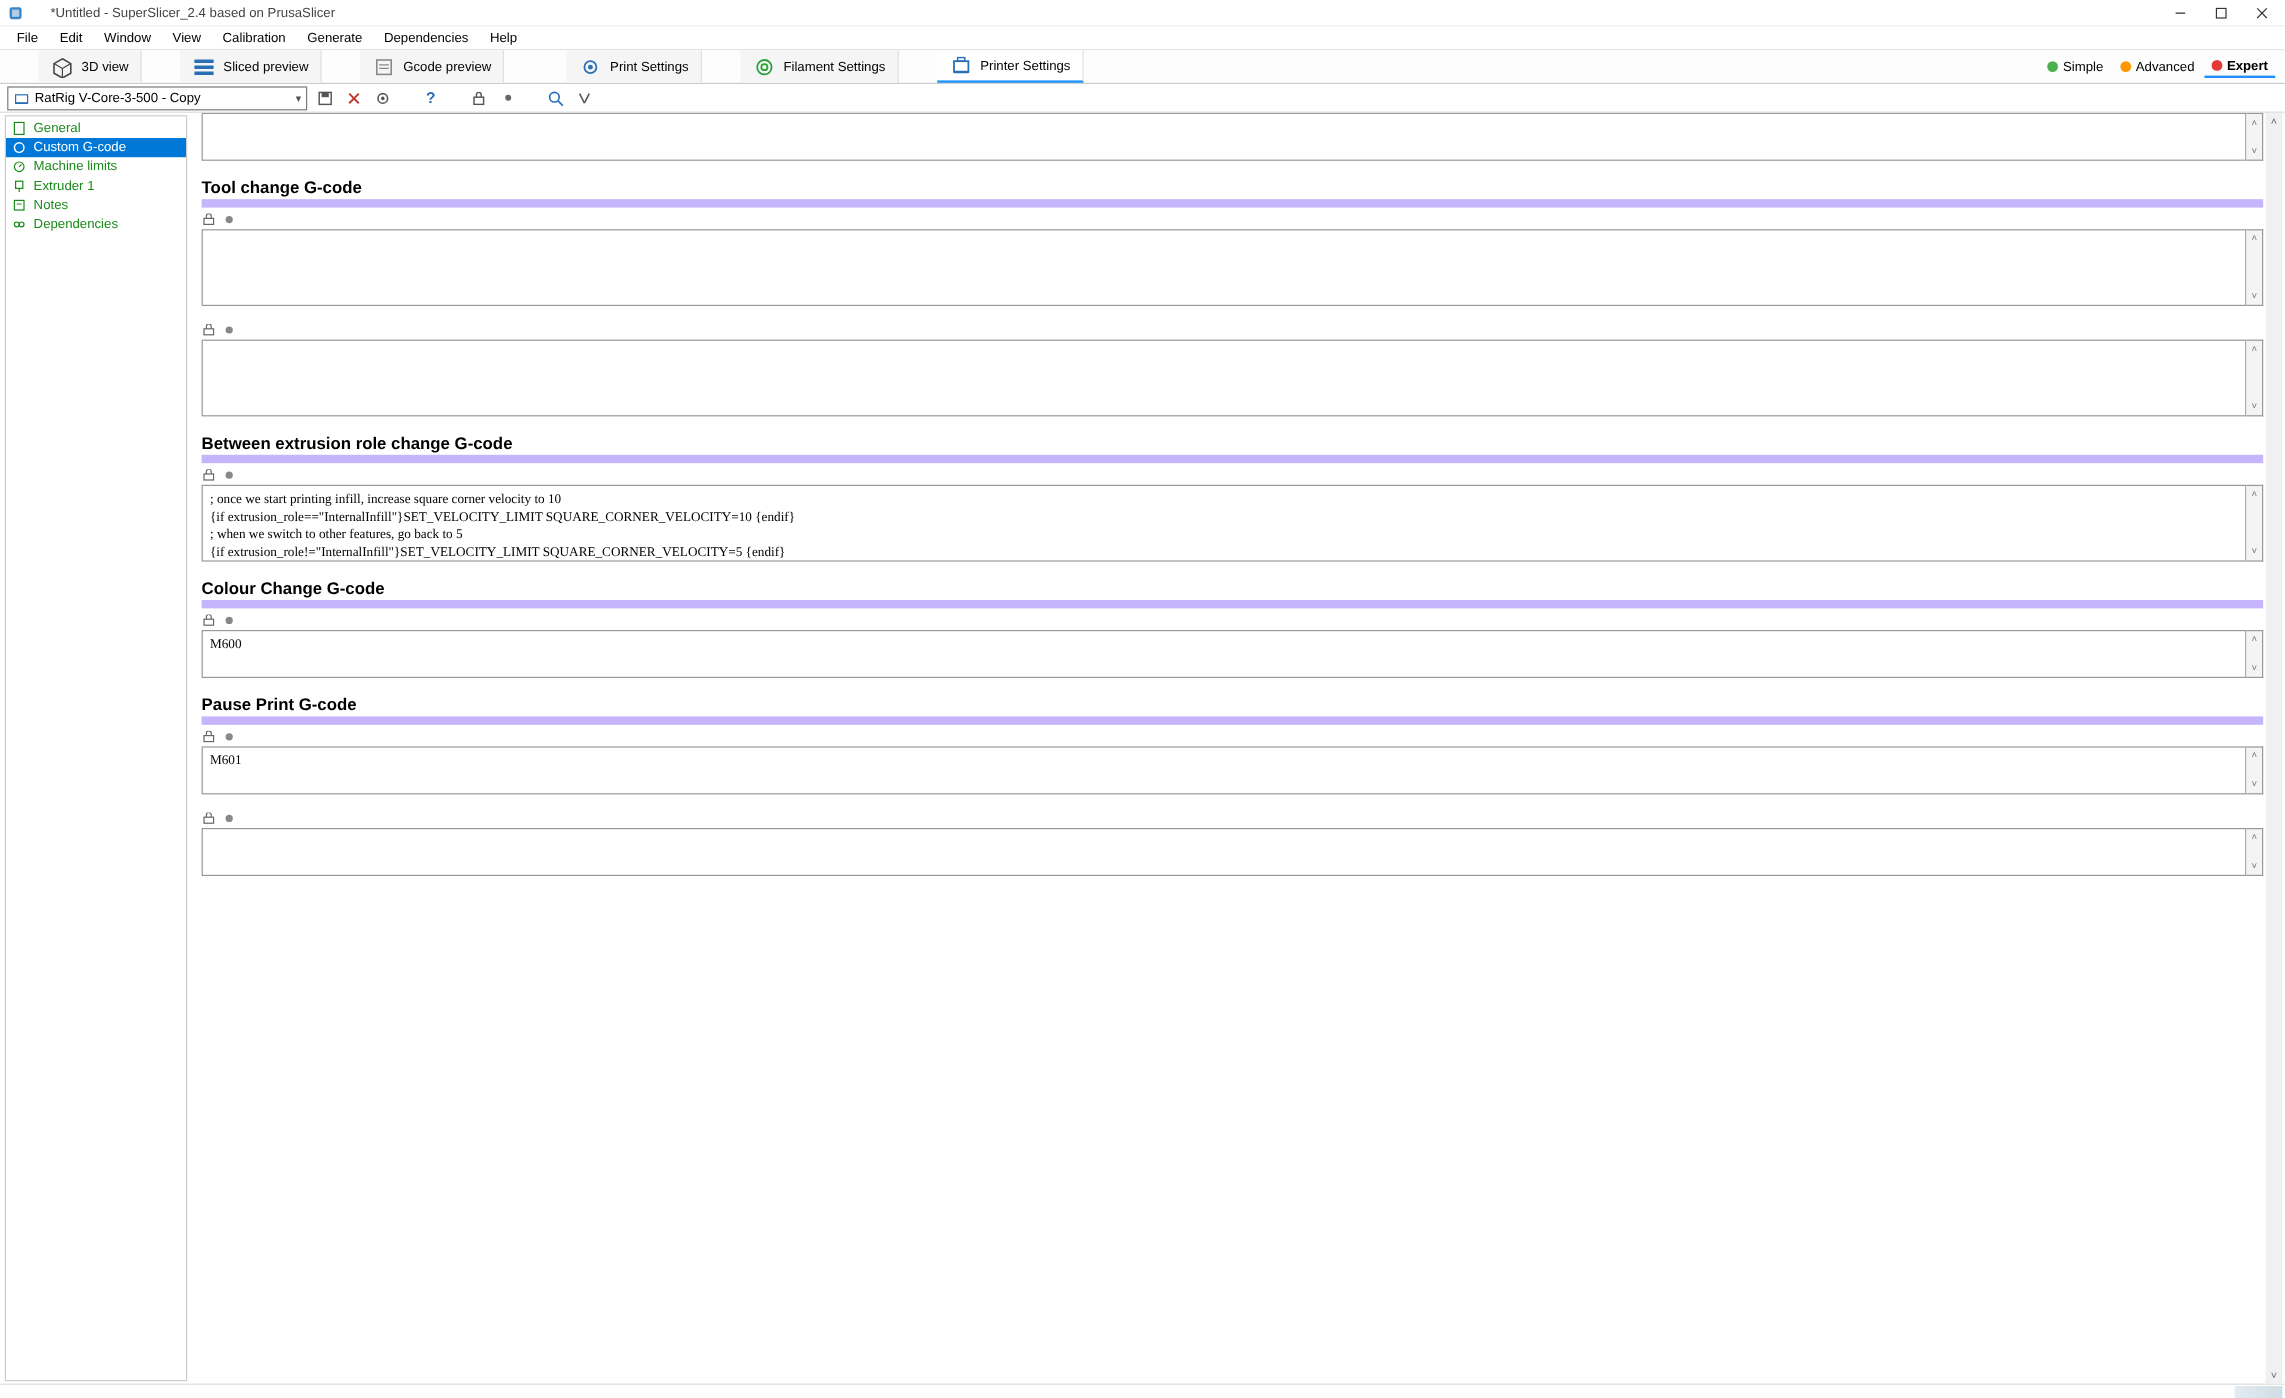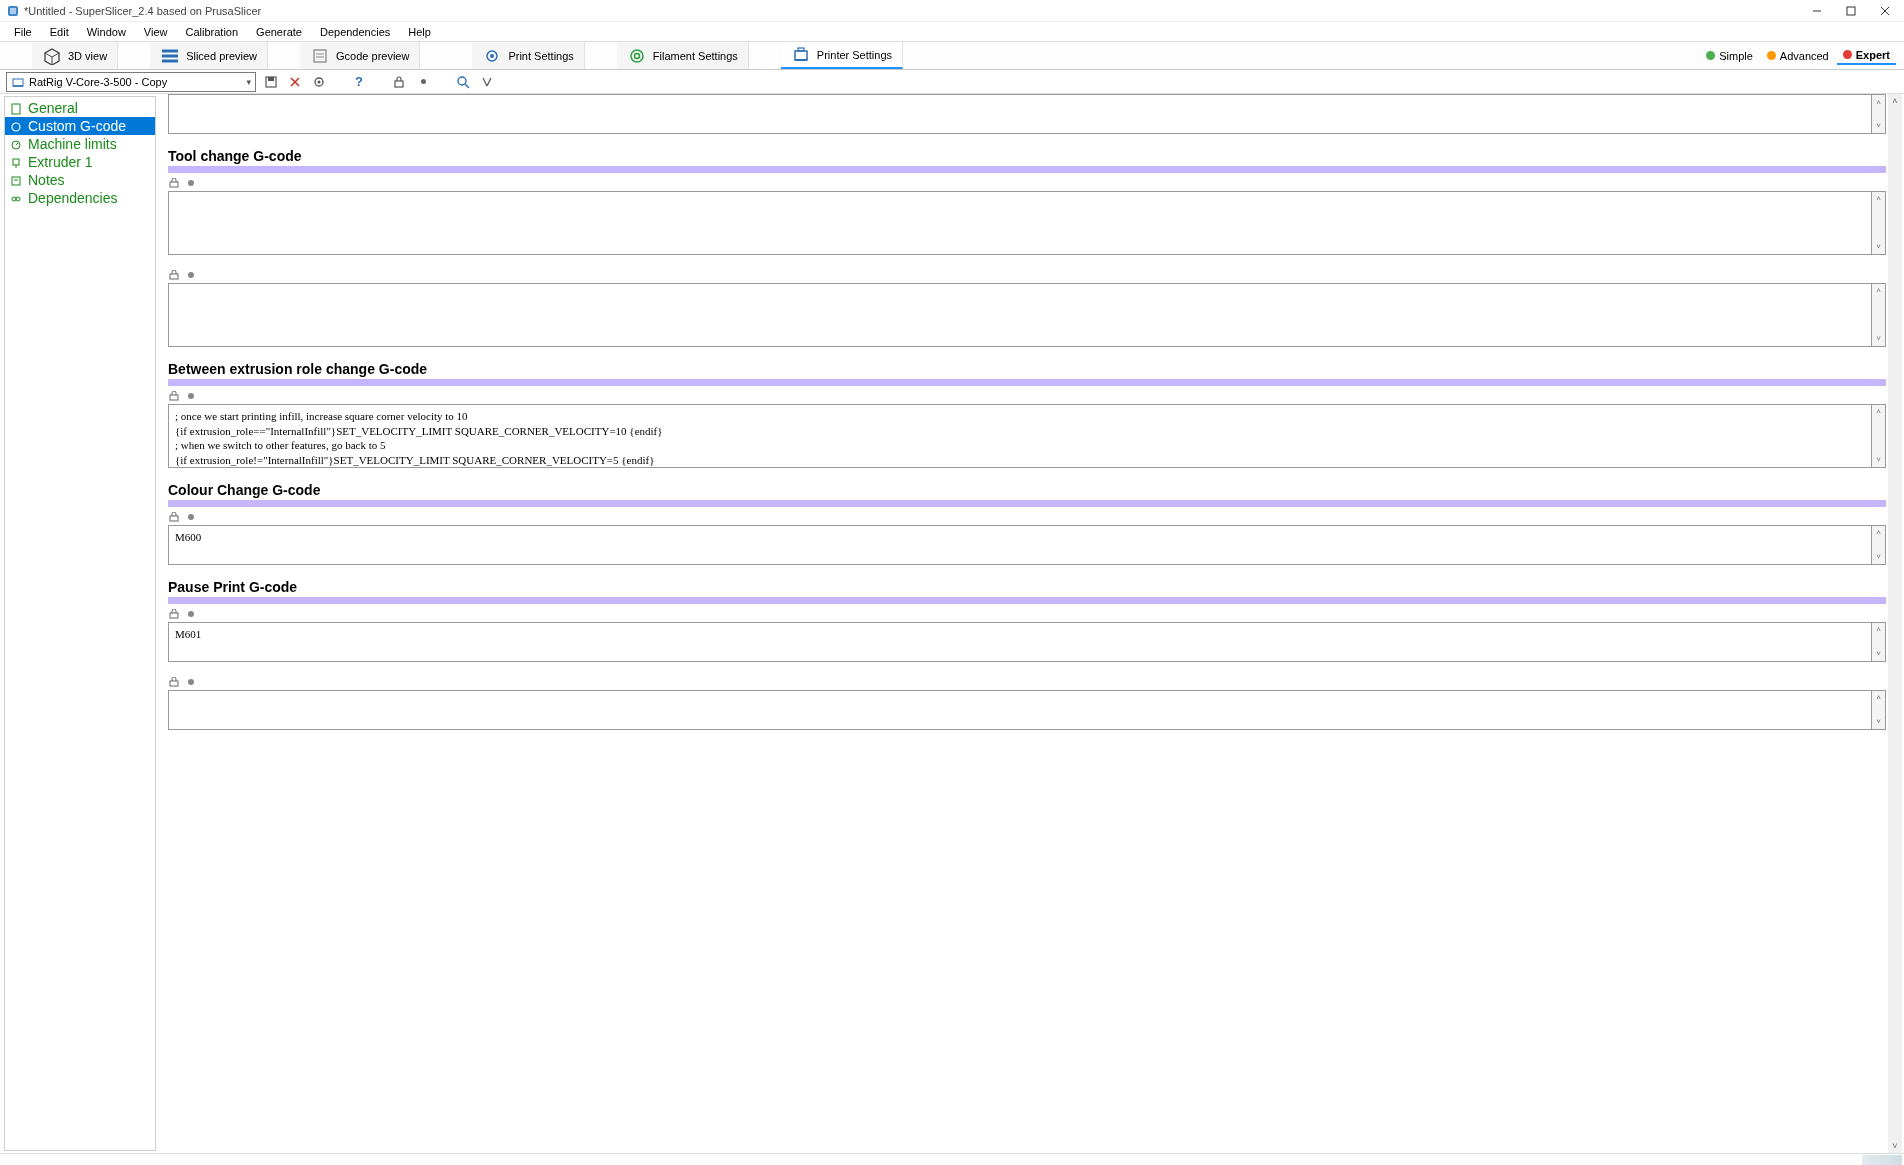--- a/index.html
+++ b/index.html
@@ -4,21 +4,21 @@
 <style>
 * { margin: 0; padding: 0; box-sizing: border-box; font-family: "Segoe UI", Tahoma, sans-serif; }
 html, body { width: 100%; height: 100%; overflow: hidden; background: #fff; }
 body { font-size: 11px; color: #000; }
 
 
 .titlebar {
   height: 22px; background: #fff; display: flex; align-items: center;
   justify-content: space-between; padding: 0 2px; border-bottom: 1px solid #eee;
 }
-.titlebar-left { display: flex; align-items: center; gap: 4px; padding-left: 4px; }
+.titlebar-left { display: flex; align-items: center; gap: 22px; padding-left: 4px; }
 .titlebar-icon { width: 14px; height: 14px; display: inline-flex; align-items: center; justify-content: center; }
 .titlebar-text { font-size: 11px; color: #444; }
 .titlebar-controls { display: flex; }
 .tb-btn { width: 34px; height: 22px; display: flex; align-items: center; justify-content: center; cursor: pointer; }
 
 
 .menubar { height: 20px; display: flex; align-items: center; padding-left: 6px; gap: 2px; border-bottom: 1px solid #ddd; }
 .menu-item { padding: 2px 8px; font-size: 11px; cursor: pointer; }
 
 
@@ -50,21 +50,21 @@
 .profile-select .sel-chev { font-size: 9px; color: #555; }
 .icon-btn { width: 18px; height: 18px; display: inline-flex; align-items: center; justify-content: center; cursor: pointer; color: #555; }
 .icon-sep { width: 10px; }
 
 
 .body-split { display: flex; height: calc(100% - 22px - 20px - 28px - 24px - 12px); }
 .sidebar {
   width: 152px; border: 1px solid #ccc; margin: 2px 2px 2px 4px; background: #fff;
   padding: 2px 0; overflow: auto;
 }
-.side-item { display: flex; align-items: flex-end; gap: 4px; padding: 1px 4px; font-size: 14px; cursor: pointer; }
+.side-item { display: flex; align-items: center; gap: 4px; padding: 1px 4px; font-size: 11px; cursor: pointer; }
 .side-item .s-icon { width: 14px; height: 14px; display: inline-flex; align-items: center; justify-content: center; }
 .side-item.green { color: #1a8a1a; }
 .side-item.selected { background: #0078d7; color: #fff; }
 .side-item.selected .label-span { background: #0078d7; }
 .side-item .label-span { padding: 0 1px; }
 
 .content { flex: 1; overflow: auto; padding: 0 18px 20px 10px; position: relative; }
 .outer-scroll { position: absolute; right: 2px; top: 0; bottom: 0; width: 14px; background: #f0f0f0; display:flex; flex-direction:column; align-items:center; }
 .outer-scroll .arr { height:14px; font-size:9px; color:#666; cursor:pointer; display:flex; align-items:center; justify-content:center;}
 .outer-scroll .track { flex:1; background:#f8f8f8; }

